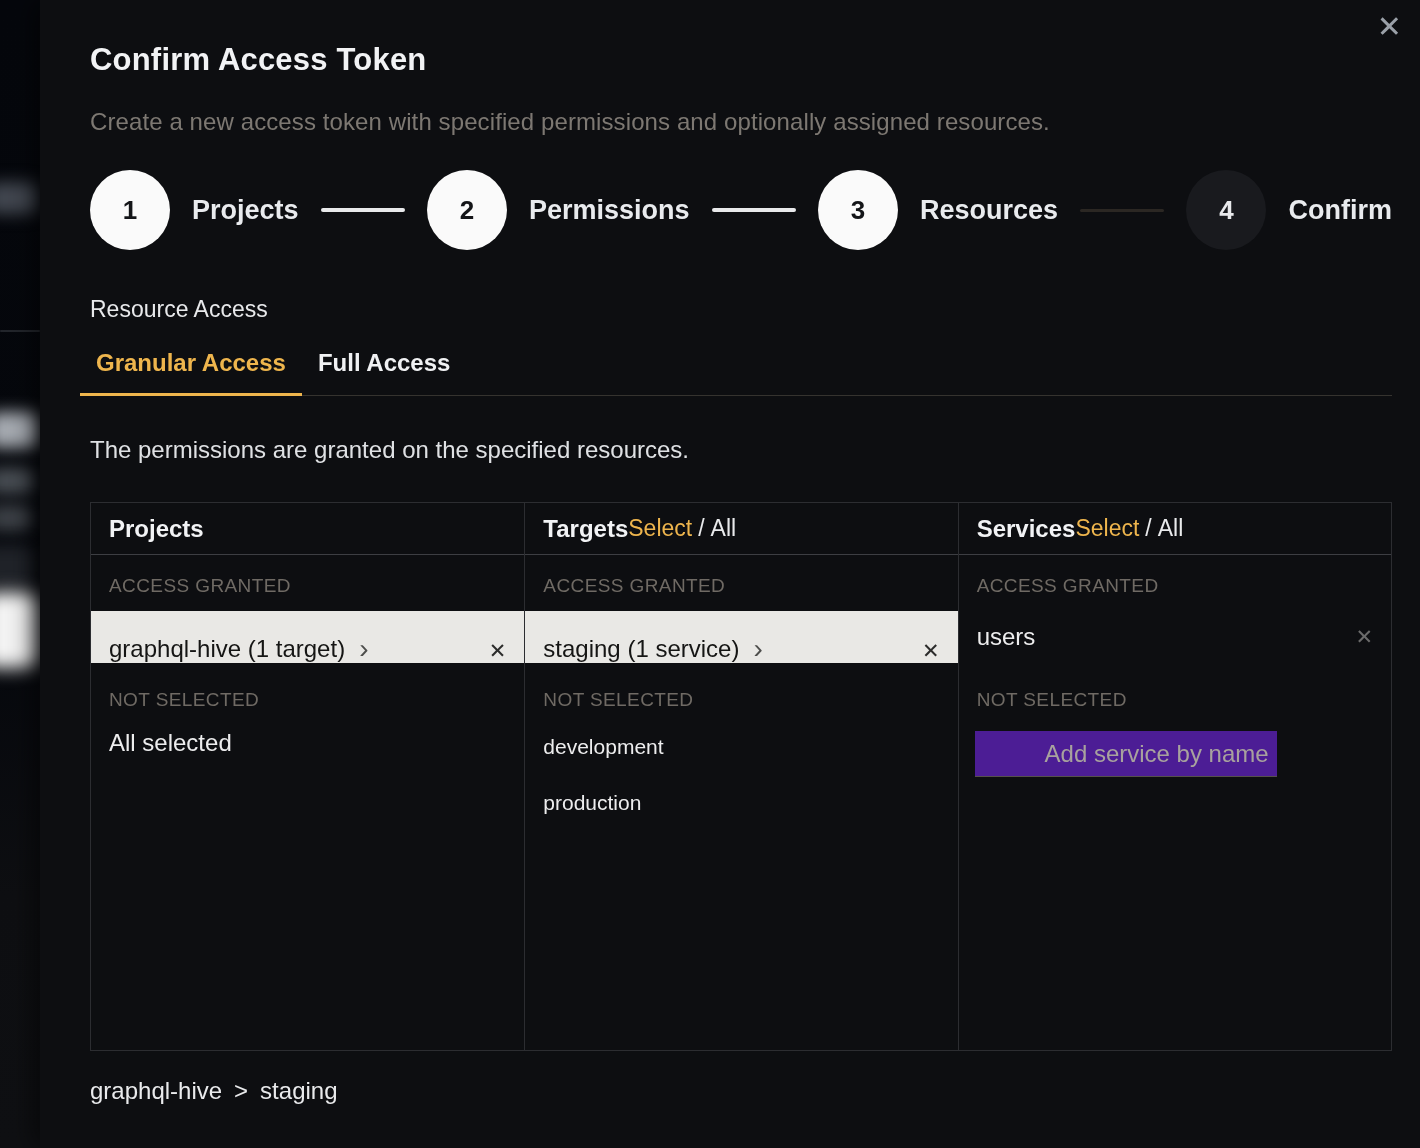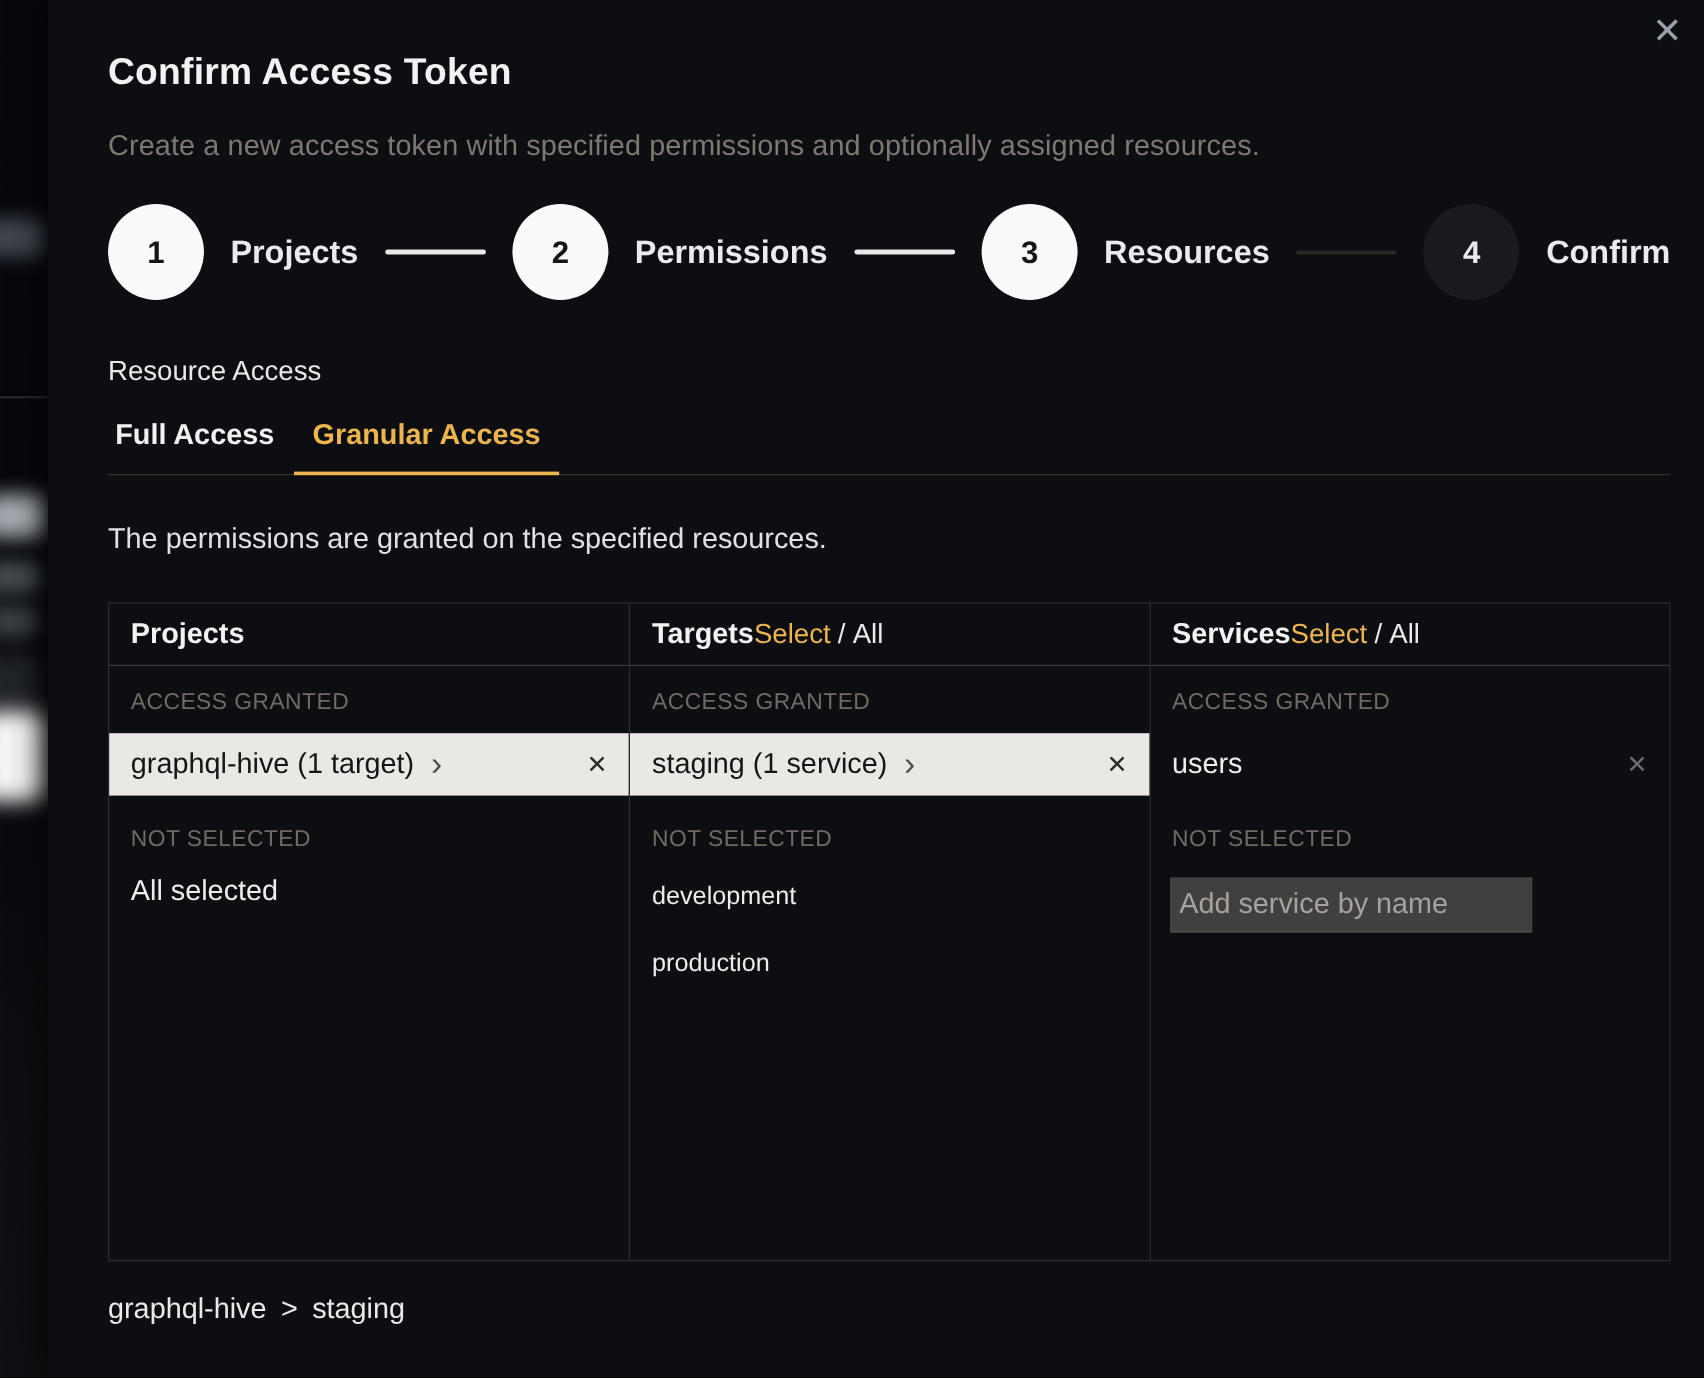--- a/index.html
+++ b/index.html
@@ -69,35 +69,35 @@
     padding:0 18px;border-bottom:1px solid var(--border-strong);}
   .col-title{font-size:24px;font-weight:700;color:#f2f3f5;}
   .select-all{font-size:23px;font-weight:400;color:#e9eaec;white-space:nowrap;}
   .select-all .sel{color:var(--accent);cursor:pointer;}
   .select-all .sep{margin:0 6px;}
   .select-all .all{cursor:pointer;}
 
   .section-label{padding:20px 18px 8px;font-size:19px;color:var(--text-section);letter-spacing:.4px;}
   .section-label.not-selected{padding-top:26px;}
 
-  .row-selected{margin-top:6px;height:52px;flex:0 0 auto;display:flex;align-items:center;padding:0 18px;
+  .row-selected{margin-top:6px;height:52px;flex:0 0 auto;display:flex;align-items:flex-end;padding:0 18px;
     background:var(--selected-row-bg);color:#151514;font-size:24px;cursor:pointer;}
   .row-selected .chev{margin-left:14px;font-size:28px;color:#4e4e4c;line-height:1;}
   .row-selected .remove{margin-left:auto;font-size:21px;color:#2c2c2b;cursor:pointer;}
 
   .row-plain{margin-top:6px;height:52px;flex:0 0 auto;display:flex;align-items:center;padding:0 18px;
     color:#ededee;font-size:24px;}
   .row-plain .remove{margin-left:auto;font-size:21px;color:#6b6b6b;cursor:pointer;}
 
   .note-item{padding:10px 18px;font-size:24px;color:#ededee;}
   .list-item{height:56px;flex:0 0 auto;display:flex;align-items:center;padding:0 18px;font-size:21px;
     color:#ededee;cursor:pointer;}
 
-  .service-input{margin:12px 16px 0;width:302px;height:46px;background:#404040;border:none;
-    border-bottom:1px solid #56514b;color:#e7e3de;font-size:24px;padding:0 8px;font-family:inherit;outline:none;}
+  .service-input{margin:12px 16px 0;width:302px;height:46px;background:#4c1d95;border:none;
+    border-bottom:1px solid #56514b;color:#e7e3de;font-size:24px;padding:0 8px;font-family:inherit;outline:none;text-align:right;}
   .service-input::placeholder{color:#a8a29e;}
 
   .breadcrumb{margin-top:26px;font-size:24px;color:#e9eaec;display:flex;align-items:center;gap:12px;}
 </style>
 </head>
 <body>
 
 <div class="page">
 
   <div class="backdrop">
@@ -135,22 +135,22 @@
       <div class="connector muted"></div>
       <div class="step">
         <div class="step-circle muted">4</div>
         <div class="step-label">Confirm</div>
       </div>
     </div>
 
     <h2 class="section-heading">Resource Access</h2>
 
     <div class="tabs">
+      <div class="tab active">Granular Access</div>
       <div class="tab">Full Access</div>
-      <div class="tab active">Granular Access</div>
     </div>
 
     <p class="desc">The permissions are granted on the specified resources.</p>
 
     <div class="res-table">
 
       <div class="col">
         <div class="col-header">
           <span class="col-title">Projects</span>
         </div>

